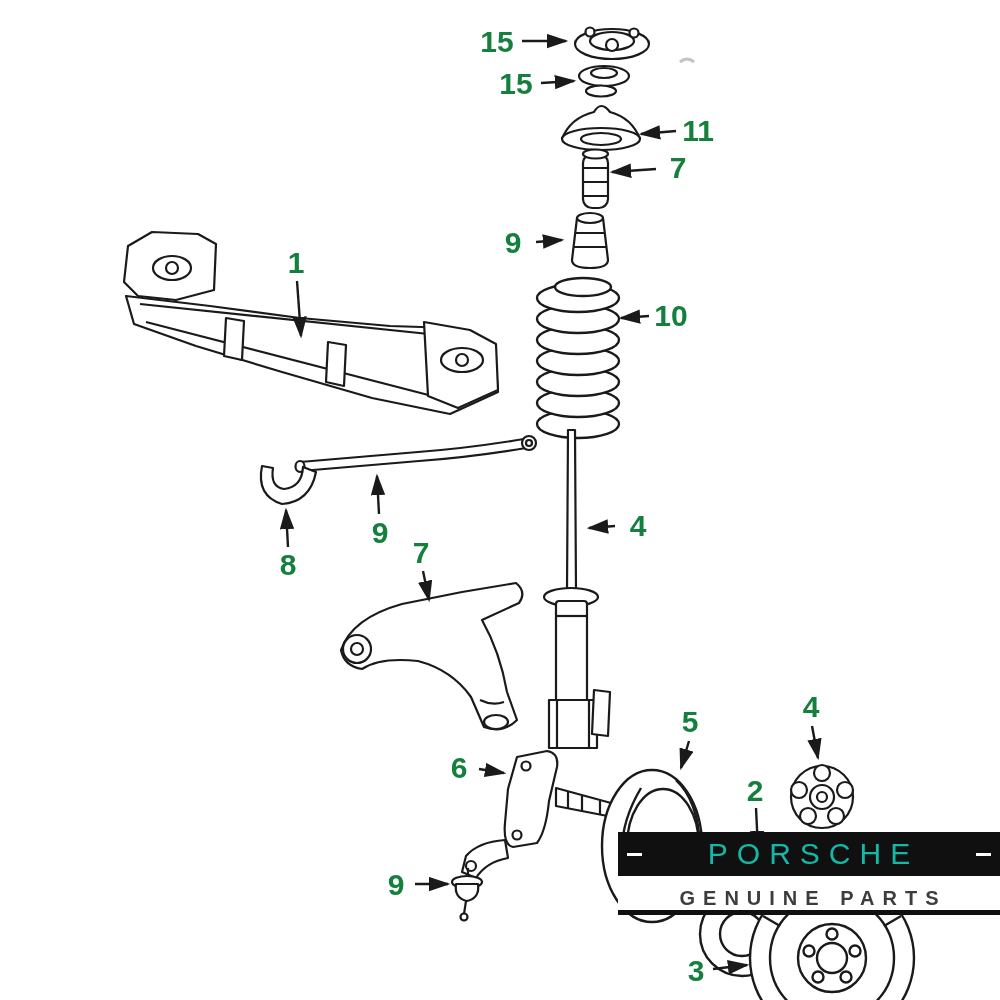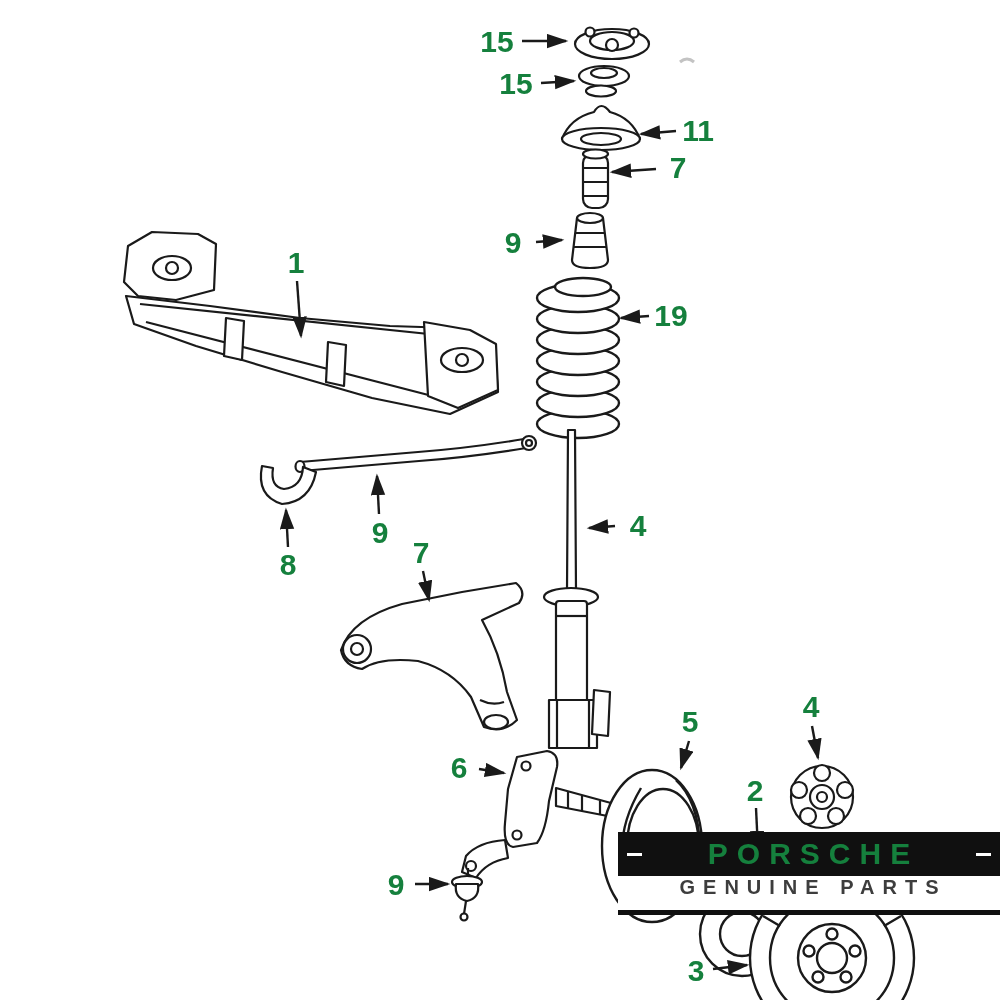--- a/index.html
+++ b/index.html
@@ -13,25 +13,25 @@
     font-weight:bold;font-size:30px;color:#15803d;line-height:1;
     font-family:"Liberation Sans",sans-serif;white-space:nowrap;
   }
   .banner{position:absolute;left:618px;top:832px;width:382px;}
   .banner-black{
     height:44px;background:#101010;display:flex;align-items:center;
     justify-content:space-between;padding:0 9px;box-sizing:border-box;
   }
   .dash{width:15px;height:3px;background:#ffffff;flex:0 0 auto;}
   .brand{
-    color:#15803d;font-weight:bold;font-size:30px;letter-spacing:9px;
+    color:#14b8a6;font-weight:normal;font-size:30px;letter-spacing:9px;
     margin-right:-9px;font-family:"Liberation Sans",sans-serif;
   }
   .banner-sub{
-    height:34px;background:#ffffff;display:flex;align-items:flex-start;justify-content:center;
+    height:34px;background:#ffffff;display:flex;align-items:flex-end;justify-content:center;
   }
   .tagline{
     color:#3d3d3d;font-weight:bold;font-size:20px;letter-spacing:8px;
     margin-right:-8px;font-family:"Liberation Sans",sans-serif;
   }
   .banner-rule{height:5px;background:#101010;}
 </style>
 </head>
 <body>
 
@@ -207,21 +207,21 @@
 
   <div class="part-label" style="left:296px;top:263px">1</div>
   <div class="part-label" style="left:755px;top:791px">2</div>
   <div class="part-label" style="left:696px;top:971px">3</div>
   <div class="part-label" style="left:811px;top:707px">4</div>
   <div class="part-label" style="left:690px;top:722px">5</div>
   <div class="part-label" style="left:459px;top:768px">6</div>
   <div class="part-label" style="left:421px;top:553px">7</div>
   <div class="part-label" style="left:288px;top:565px">8</div>
   <div class="part-label" style="left:396px;top:885px">9</div>
-  <div class="part-label" style="left:671px;top:316px">19</div>
+  <div class="part-label" style="left:671px;top:316px">10</div>
   <div class="part-label" style="left:698px;top:131px">11</div>
   <div class="part-label" style="left:678px;top:168px">7</div>
   <div class="part-label" style="left:516px;top:84px">15</div>
   <div class="part-label" style="left:513px;top:243px">9</div>
   <div class="part-label" style="left:497px;top:42px">15</div>
   <div class="part-label" style="left:638px;top:526px">4</div>
   <div class="part-label" style="left:380px;top:533px">9</div>
 
   <div class="banner">
     <div class="banner-black">

